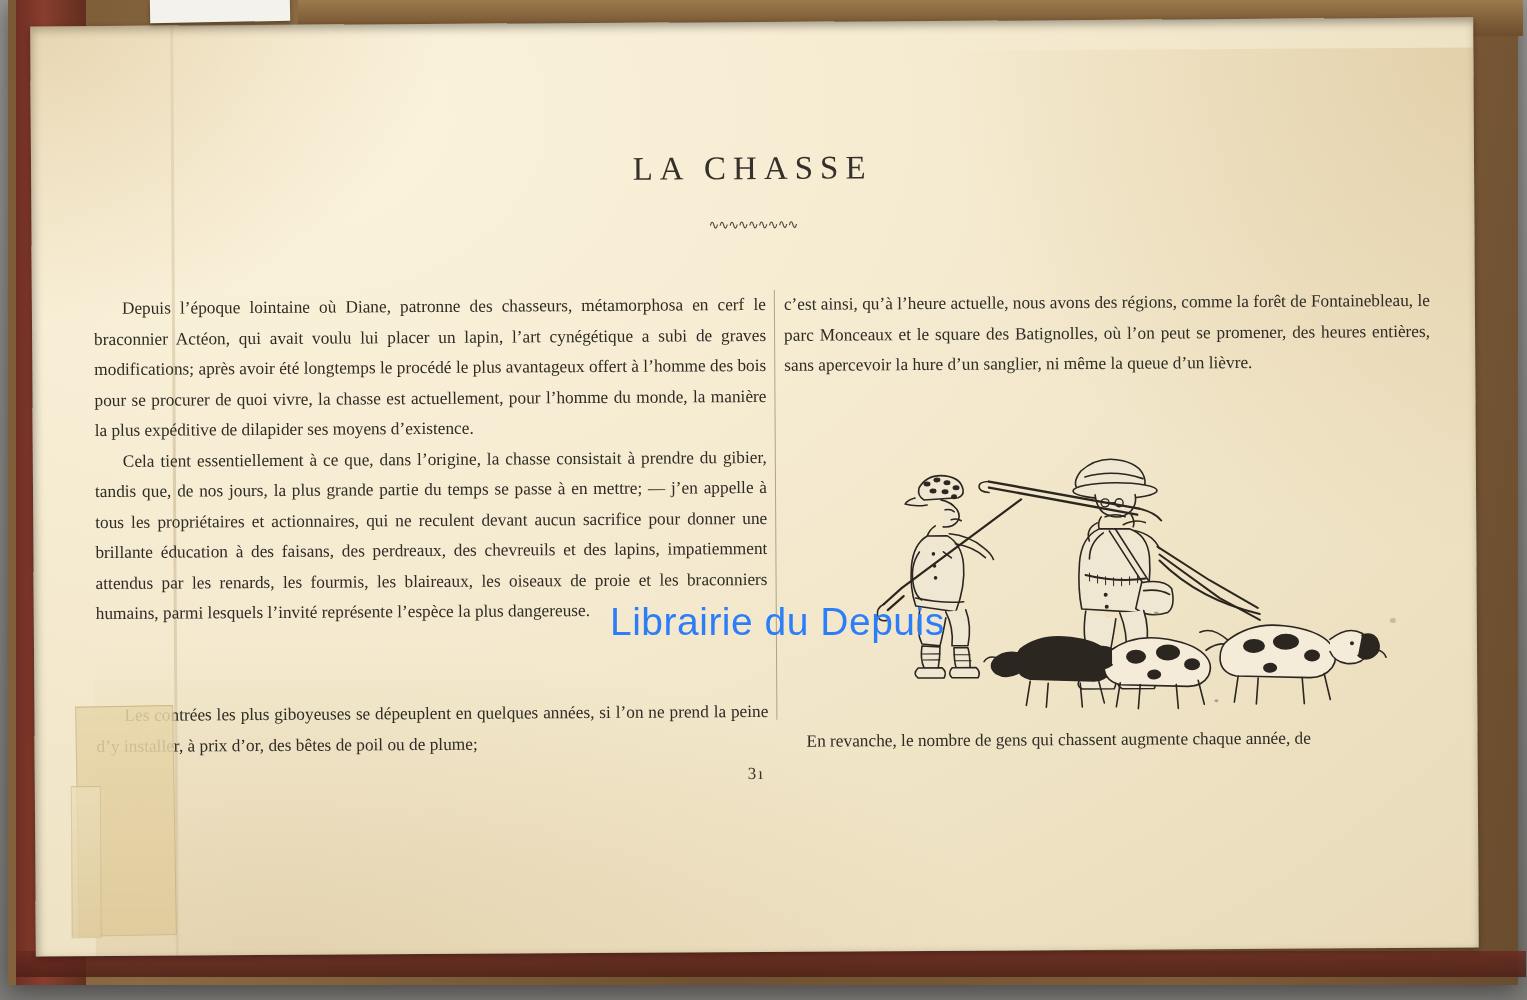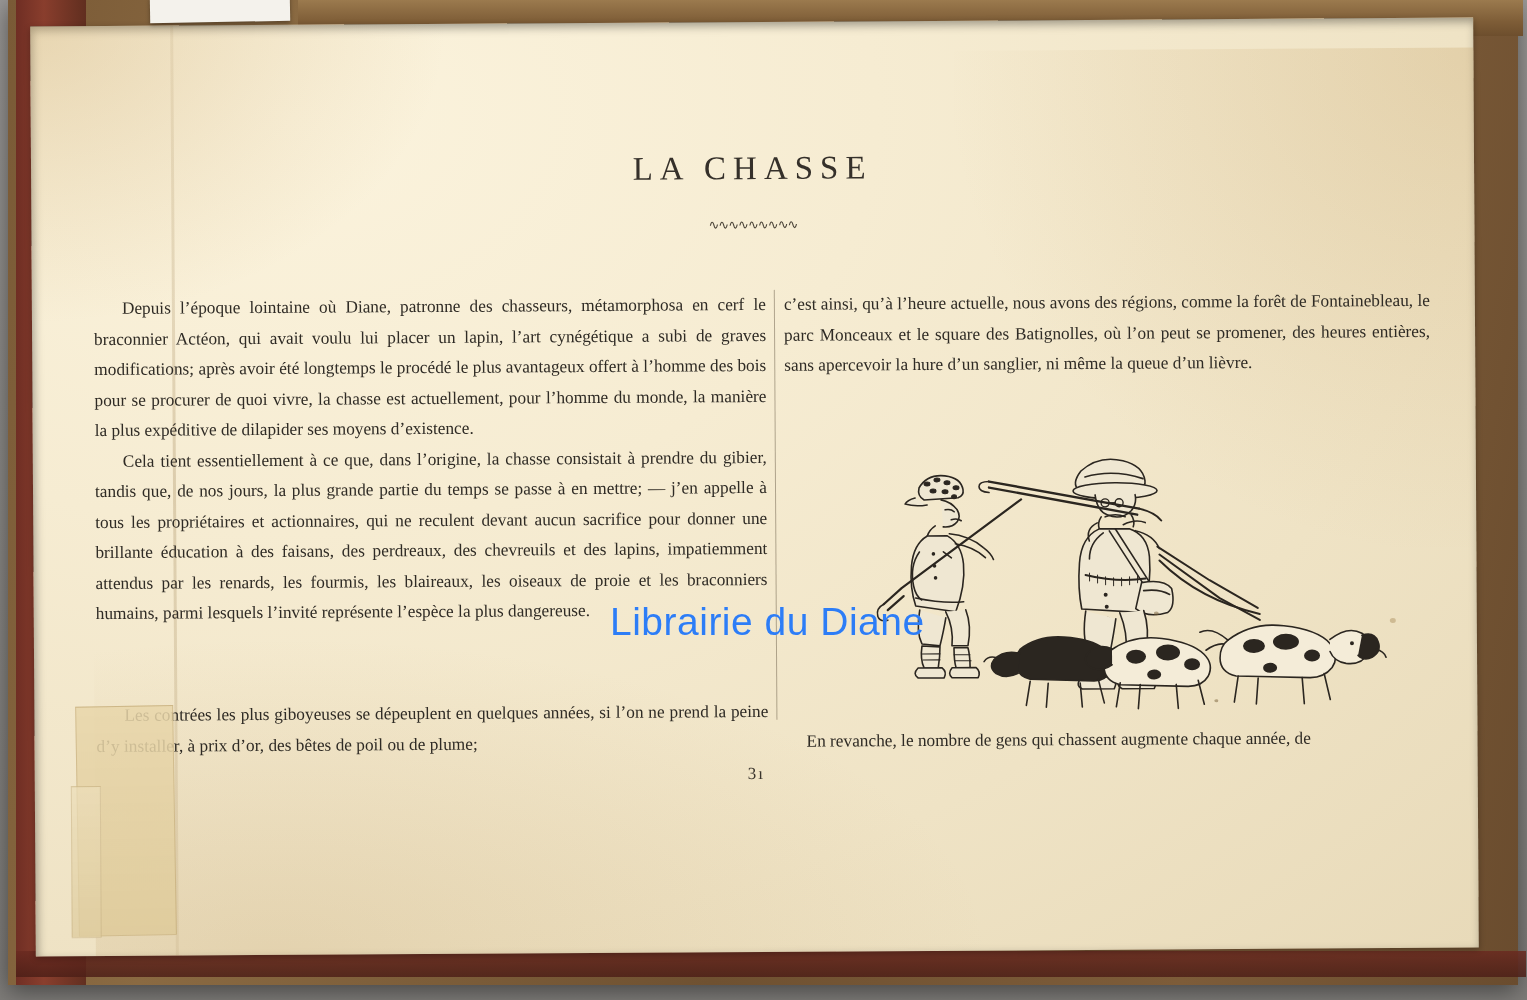--- a/index.html
+++ b/index.html
@@ -468,15 +468,15 @@
     <div class="speck" style="left:1120px; top:592px; width:5px; height:4px;"></div>
     <div class="speck" style="left:1356px; top:600px; width:6px; height:5px; background:rgba(150,115,60,0.35);"></div>
     <div class="speck" style="left:1180px; top:680px; width:4px; height:3px;"></div>
 
     <div class="tape-label"></div>
     <div class="tape-label-2"></div>
   </div>
 
   <div class="paper-slip"></div>
 
-  <div class="watermark">Librairie du Diane</div>
+  <div class="watermark">Librairie du Depuis</div>
 
 </div>
 
 </body></html>

